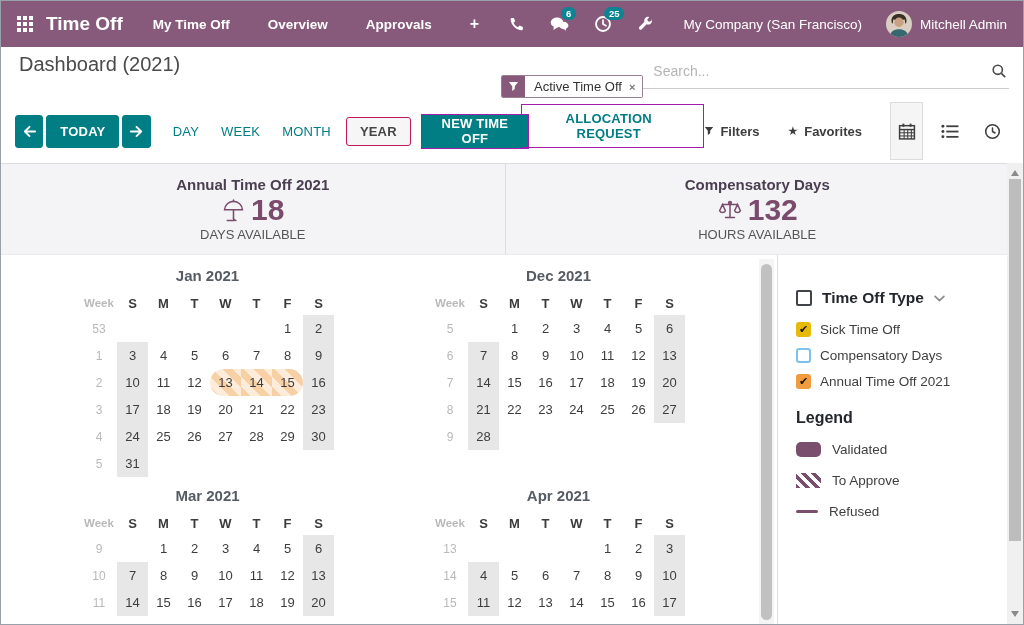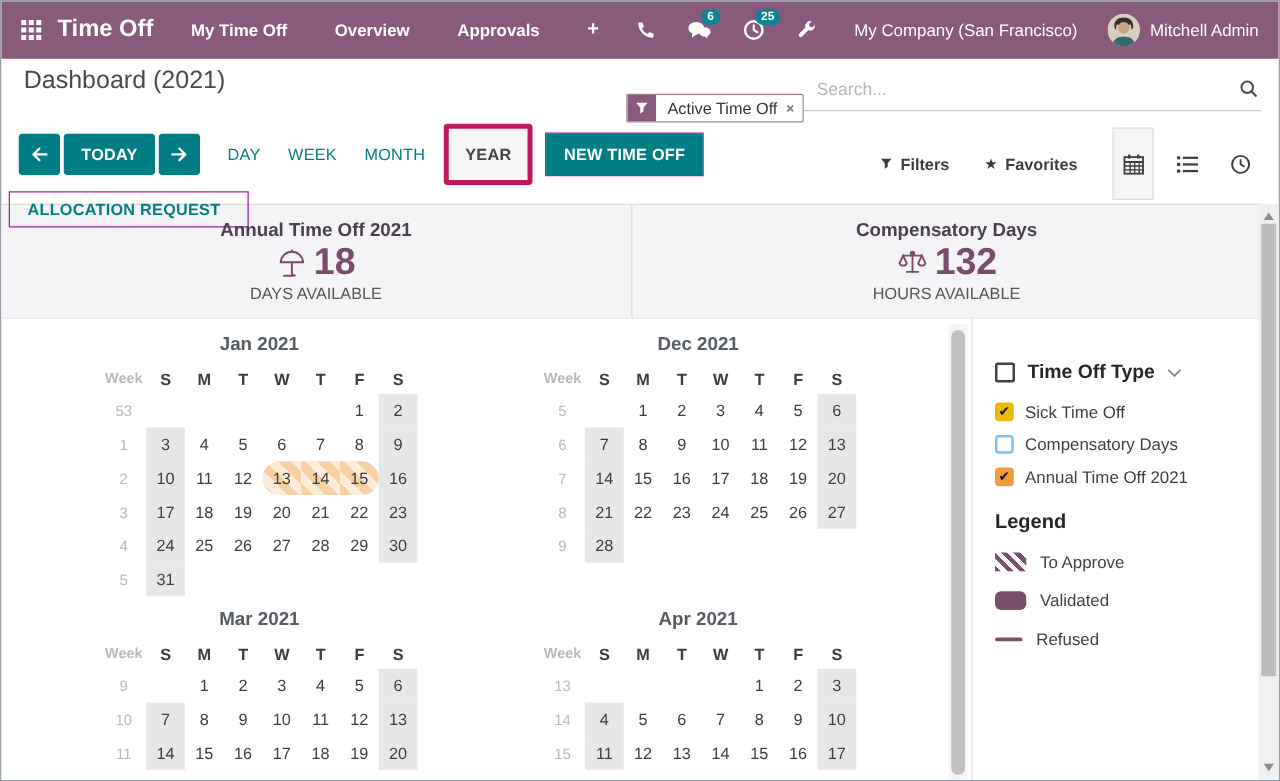--- a/index.html
+++ b/index.html
@@ -31,26 +31,26 @@
   .facet-x { padding:0 7px 0 0; color:#777; font-size:11px; font-weight:700; display:flex; align-items:center; background:#fff; cursor:pointer; }
   .search-ph { color:#b4b4b4; font-size:14px; flex:1; cursor:text; }
   .mag { margin-right:2px; cursor:pointer; display:flex; }
 
   .cp-bottom { display:flex; padding:6px 14px 0 14px; height:70px; }
   .btn-row { display:flex; align-items:center; }
   .tbtn { background:#017e84; color:#fff; border:1px solid #017e84; font-weight:700; font-size:13px; height:33px; padding:0 13px; border-radius:3px; margin-right:3px; display:inline-flex; align-items:center; justify-content:center; cursor:pointer; font-family:inherit; letter-spacing:.2px; }
   .icon-btn { width:33px; padding:0; }
   .scales { display:flex; align-items:center; margin:0 10px 0 8px; }
   .scale-link { color:#017e84; font-weight:400; font-size:13px; padding:0 11px; background:none; border:none; height:33px; cursor:pointer; font-family:inherit; letter-spacing:.2px; }
-  .scale-active { background:#f6f6f7; border:4px solid #be185d; color:#454545; border-radius:3px; padding:0 13px; height:49px; font-weight:700; font-size:13px; cursor:pointer; font-family:inherit; margin-left:4px; letter-spacing:.2px; }
+  .scale-active { background:#f6f6f7; border:1px solid #be185d; color:#454545; border-radius:3px; padding:0 13px; height:29px; font-weight:700; font-size:13px; cursor:pointer; font-family:inherit; margin-left:4px; letter-spacing:.2px; }
   .red-wrap { border:1px solid #a21caf; display:inline-flex; }
   .red-wrap .tbtn { margin:0; border-radius:0; }
   .alloc { margin-top:5px; margin-left:-8px; padding:1px 14px 1px 6px; align-self:flex-start; display:inline-flex; }
   .link-btn { color:#017e84; font-weight:700; font-size:13px; background:none; border:none; padding:5px 8px; cursor:pointer; font-family:inherit; letter-spacing:.2px; }
-  .cp-left { display:flex; flex-direction:column; }
+  .cp-left { display:flex; flex-direction:row; }
   .cp-right { margin-left:auto; display:flex; align-items:center; gap:28px; height:64px; }
   .dropdown { display:flex; align-items:center; gap:6px; font-size:13px; font-weight:600; color:#3d3d3d; cursor:pointer; }
   .star-glyph { font-size:12px; color:#3d3d3d; }
   .view-switcher { display:flex; align-items:center; gap:10px; }
   .vbtn { width:33px; height:58px; display:flex; align-items:center; justify-content:center; background:none; border:1px solid transparent; cursor:pointer; }
   .vbtn.active { background:#f5f5f6; border:1px solid #dcdcdc; }
 
   
   .stats { height:92px; width:1008px; background:#f4f3f5; border-top:1px solid #dcdcdc; border-bottom:1px solid #e9e9e9; display:flex; }
   .stat { flex:1; display:flex; flex-direction:column; align-items:center; justify-content:center; gap:2px; }
@@ -554,26 +554,26 @@
       <span>Compensatory Days</span>
     </div>
           <div class="type-item">
       <span class="cb" style="background:#f09b3d;">✔</span>
       <span>Annual Time Off 2021</span>
     </div>
         </div>
       <div class="legend-title">Legend</div>
       <div class="legend-list">
           <div class="legend-item">
+      <span class="sw-solid"></span>
+      <span>Validated</span>
+    </div>
+          <div class="legend-item">
       <span class="sw-striped"></span>
       <span>To Approve</span>
-    </div>
-          <div class="legend-item">
-      <span class="sw-solid"></span>
-      <span>Validated</span>
     </div>
           <div class="legend-item">
       <span class="sw-line"></span>
       <span>Refused</span>
     </div>
         </div>
     </aside>
   </div>
 
   <div class="page-scrollbar">

